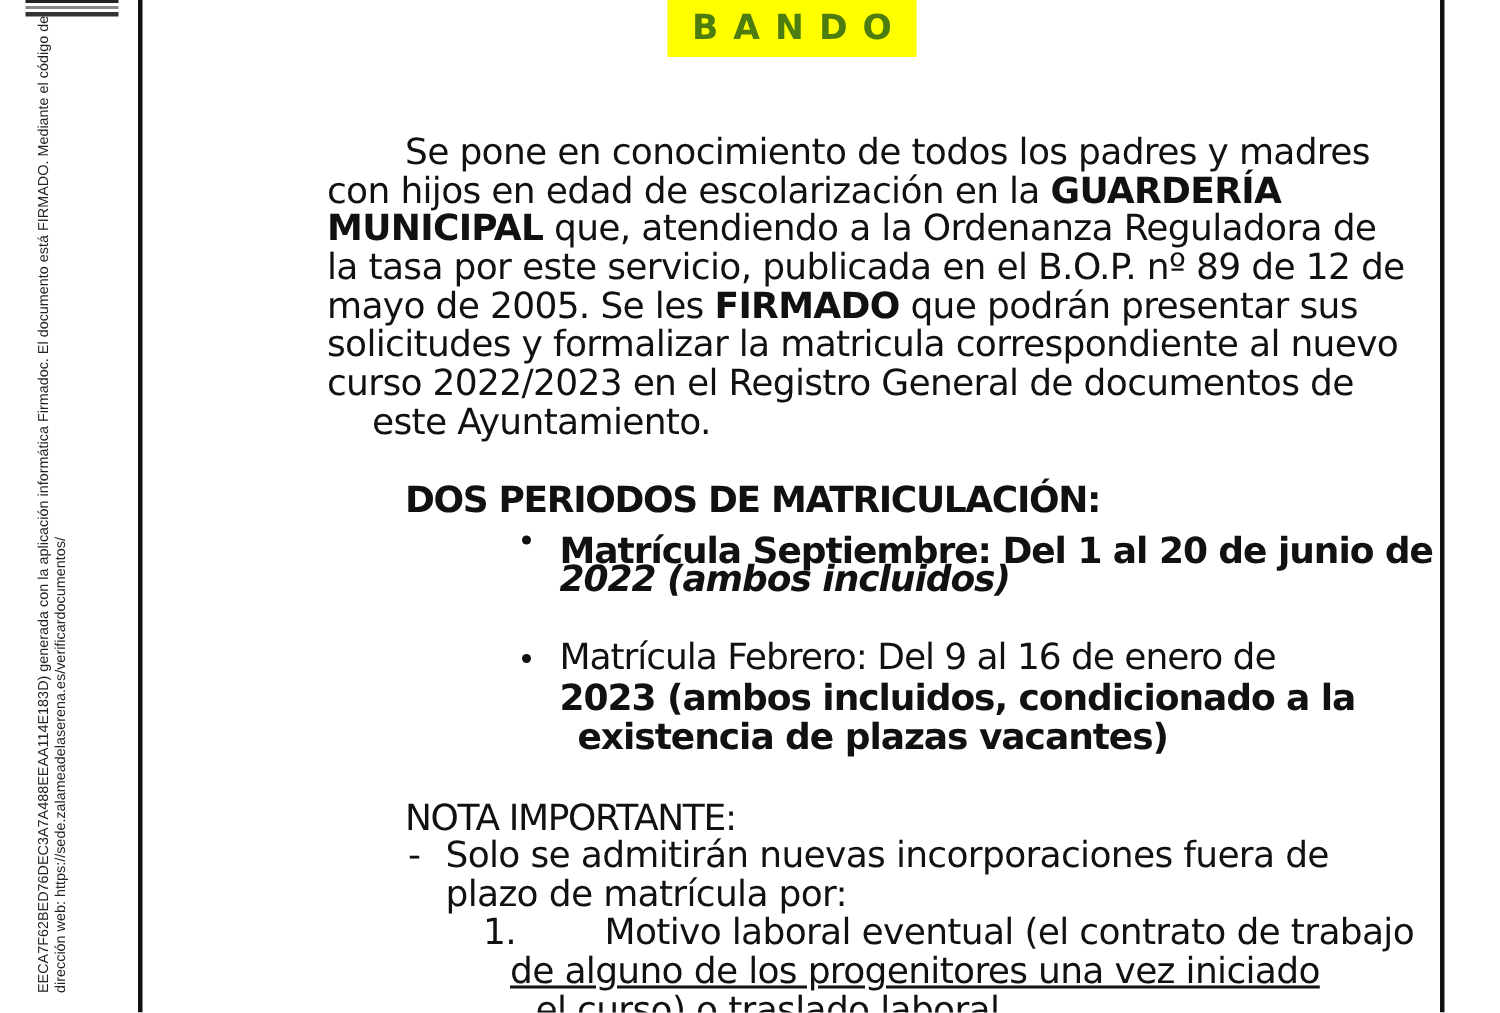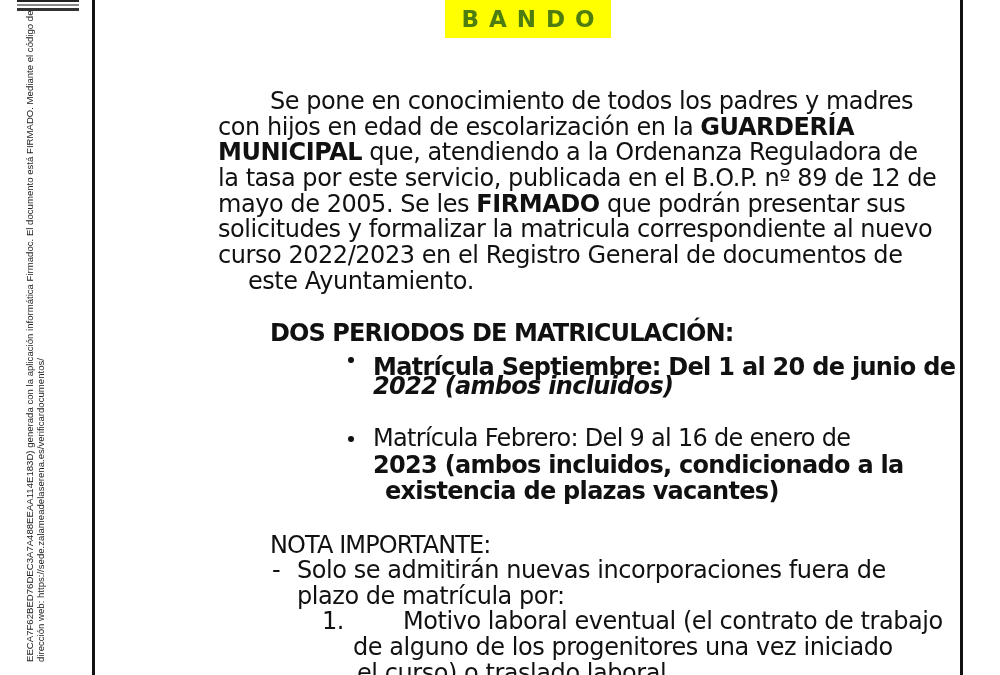--- a/index.html
+++ b/index.html
@@ -86,15 +86,15 @@
 </div>
 
 <div class="line" style="left:270px; top:532px; letter-spacing:-0.9px;">NOTA IMPORTANTE:</div>
 <div class="line" style="left:272px; top:557px;">-</div>
 <div class="line just" style="left:297px; top:557px; width:541px;">Solo se admitirán nuevas incorporaciones fuera de</div>
 <div class="line" style="left:297px; top:583px;">plazo de matrícula por:</div>
 
 <div>
   <div class="line" style="left:322px; top:608px;">1.</div>
   <div class="line just" style="left:357px; top:608px; width:481px;margin-left:46px;">Motivo laboral eventual (el contrato de trabajo</div>
-  <div class="line just" style="left:353px; top:634px; width:481px;">de alguno de los progenitores una vez iniciado</div>
+  <div class="line just" style="left:340px; top:634px; width:481px;text-decoration:underline;">de alguno de los progenitores una vez iniciado</div>
   <div class="line" style="left:357px; top:660px;">el curso) o traslado laboral.</div>
 </div>
 
 </body></html>

